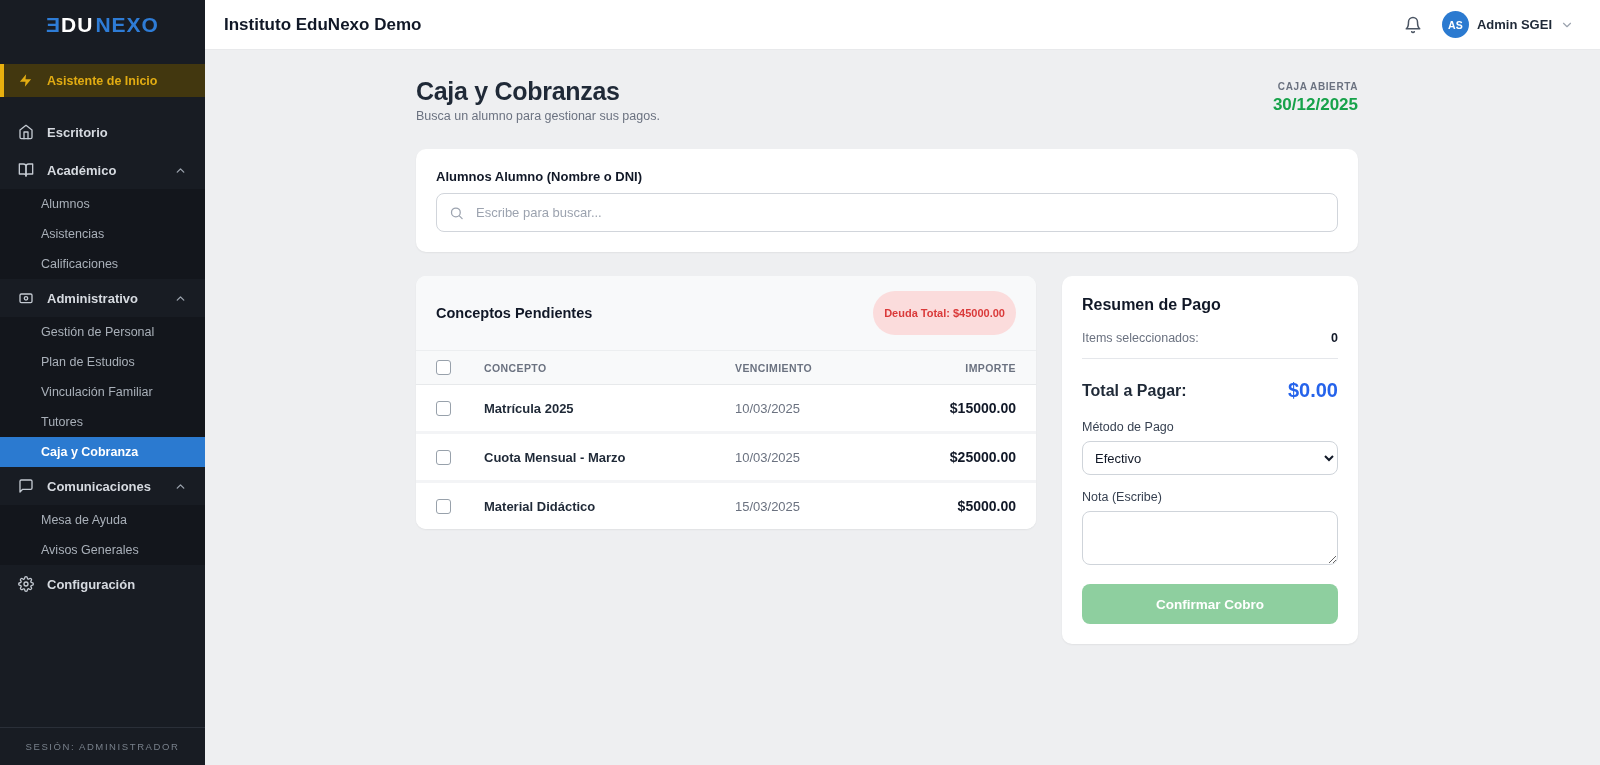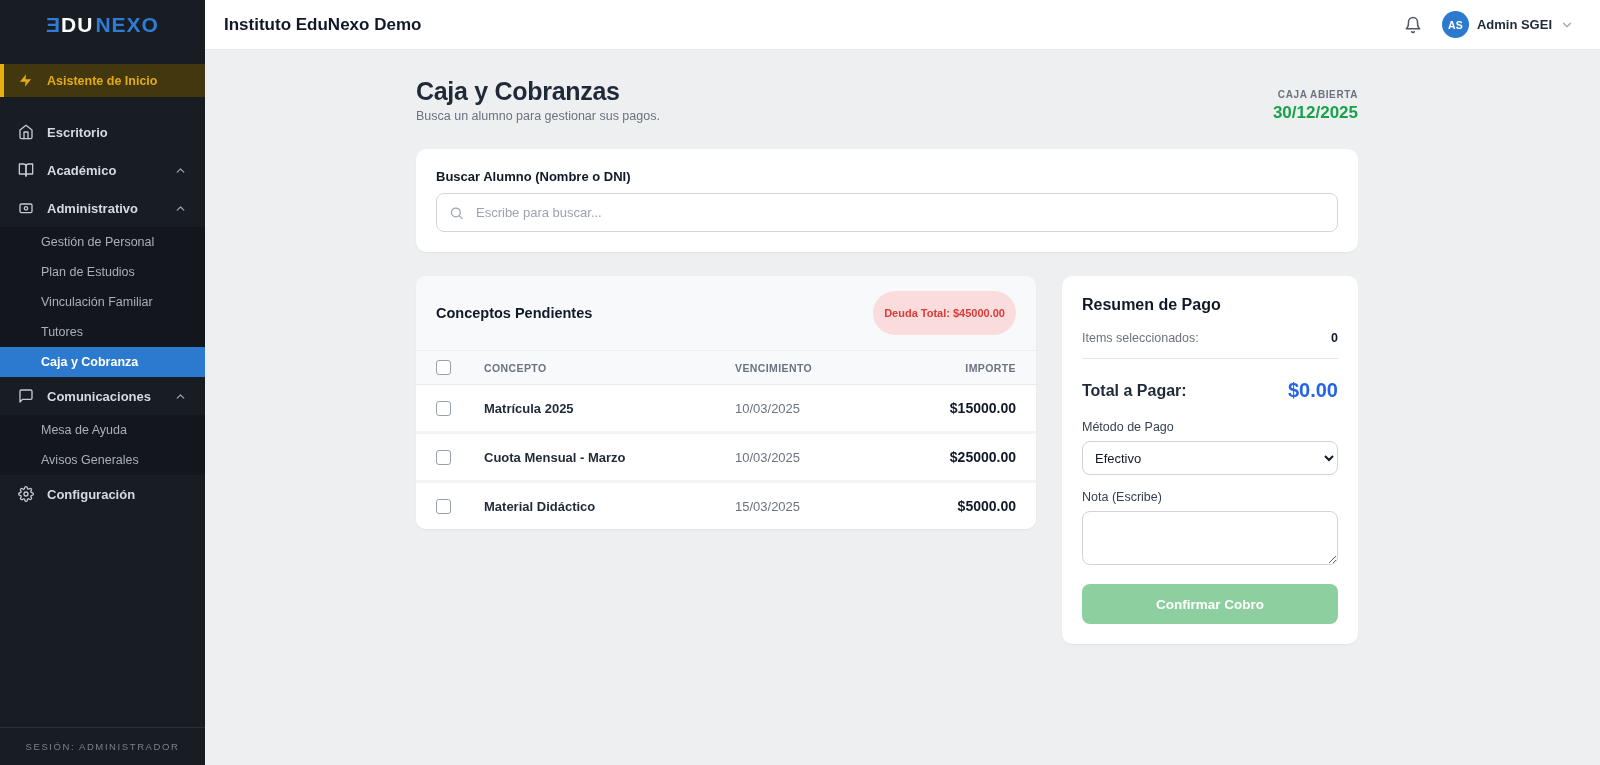--- a/index.html
+++ b/index.html
@@ -81,21 +81,21 @@
     font-size: 10.5px; font-weight: 700;
     display: flex; align-items: center; justify-content: center;
   }
   .user-name { font-size: 13px; font-weight: 700; color: #1f2937; }
   .user-chev { color: #9ca3af; display: flex; }
 
   .content { flex: 1 1 auto; overflow: auto; padding-top: 27px; }
   .container { width: 942px; margin-left: 211px; }
 
   
-  .page-head { display: flex; justify-content: space-between; align-items: flex-end; margin-bottom: 26px; }
+  .page-head { display: flex; justify-content: space-between; align-items: flex-start; margin-bottom: 26px; }
   .page-title { font-size: 25px; font-weight: 800; color: #1f2937; letter-spacing: -0.3px; }
   .page-subtitle { font-size: 12.5px; color: #6b7280; margin-top: 3px; }
   .caja-block { text-align: right; padding-top: 4px; }
   .caja-status { font-size: 10px; letter-spacing: 0.6px; color: #6b7280; font-weight: 600; }
   .caja-date { font-size: 17px; font-weight: 800; color: #17a24a; margin-top: 3px; }
 
   
   .card {
     background: #ffffff; border-radius: 10px;
     box-shadow: 0 1px 2px rgba(0,0,0,0.06);
@@ -235,20 +235,25 @@
               <path d="M22 3h-6a4 4 0 0 0-4 4v14a3 3 0 0 1 3-3h7z"></path>
             </svg>
         </span>
         <span>Académico</span>
         <span class="chev">
           <svg width="13" height="13" viewBox="0 0 24 24" fill="none" stroke="currentColor" stroke-width="2.5" stroke-linecap="round" stroke-linejoin="round">
               <polyline points="18 15 12 9 6 15"></polyline>
             </svg>
         </span>
       </div>
+      <div class="submenu">
+        <div class="submenu-item">Alumnos</div>
+        <div class="submenu-item">Asistencias</div>
+        <div class="submenu-item">Calificaciones</div>
+      </div>
 
       <div class="nav-item">
         <span class="nav-icon">
           <svg width="16" height="16" viewBox="0 0 24 24" fill="none" stroke="currentColor" stroke-width="2" stroke-linecap="round" stroke-linejoin="round">
               <rect x="3" y="6" width="18" height="13" rx="2"></rect>
               <circle cx="12" cy="12.5" r="2.6"></circle>
             </svg>
         </span>
         <span>Administrativo</span>
         <span class="chev">
@@ -329,21 +334,21 @@
             <div class="page-title">Caja y Cobranzas</div>
             <div class="page-subtitle">Busca un alumno para gestionar sus pagos.</div>
           </div>
           <div class="caja-block">
             <div class="caja-status">CAJA ABIERTA</div>
             <div class="caja-date">30/12/2025</div>
           </div>
         </div>
 
         <div class="card search-card">
-          <label class="field-label">Buscar Alumno (Nombre o DNI)</label>
+          <label class="field-label">Alumnos Alumno (Nombre o DNI)</label>
           <div class="search-box">
             <span class="search-ic">
               <svg width="15" height="15" viewBox="0 0 24 24" fill="none" stroke="currentColor" stroke-width="2" stroke-linecap="round" stroke-linejoin="round">
                   <circle cx="11" cy="11" r="7"></circle>
                   <line x1="21" y1="21" x2="16.65" y2="16.65"></line>
                 </svg>
             </span>
             <input class="search-input" type="text" placeholder="Escribe para buscar..." style="">
           </div>
         </div>

